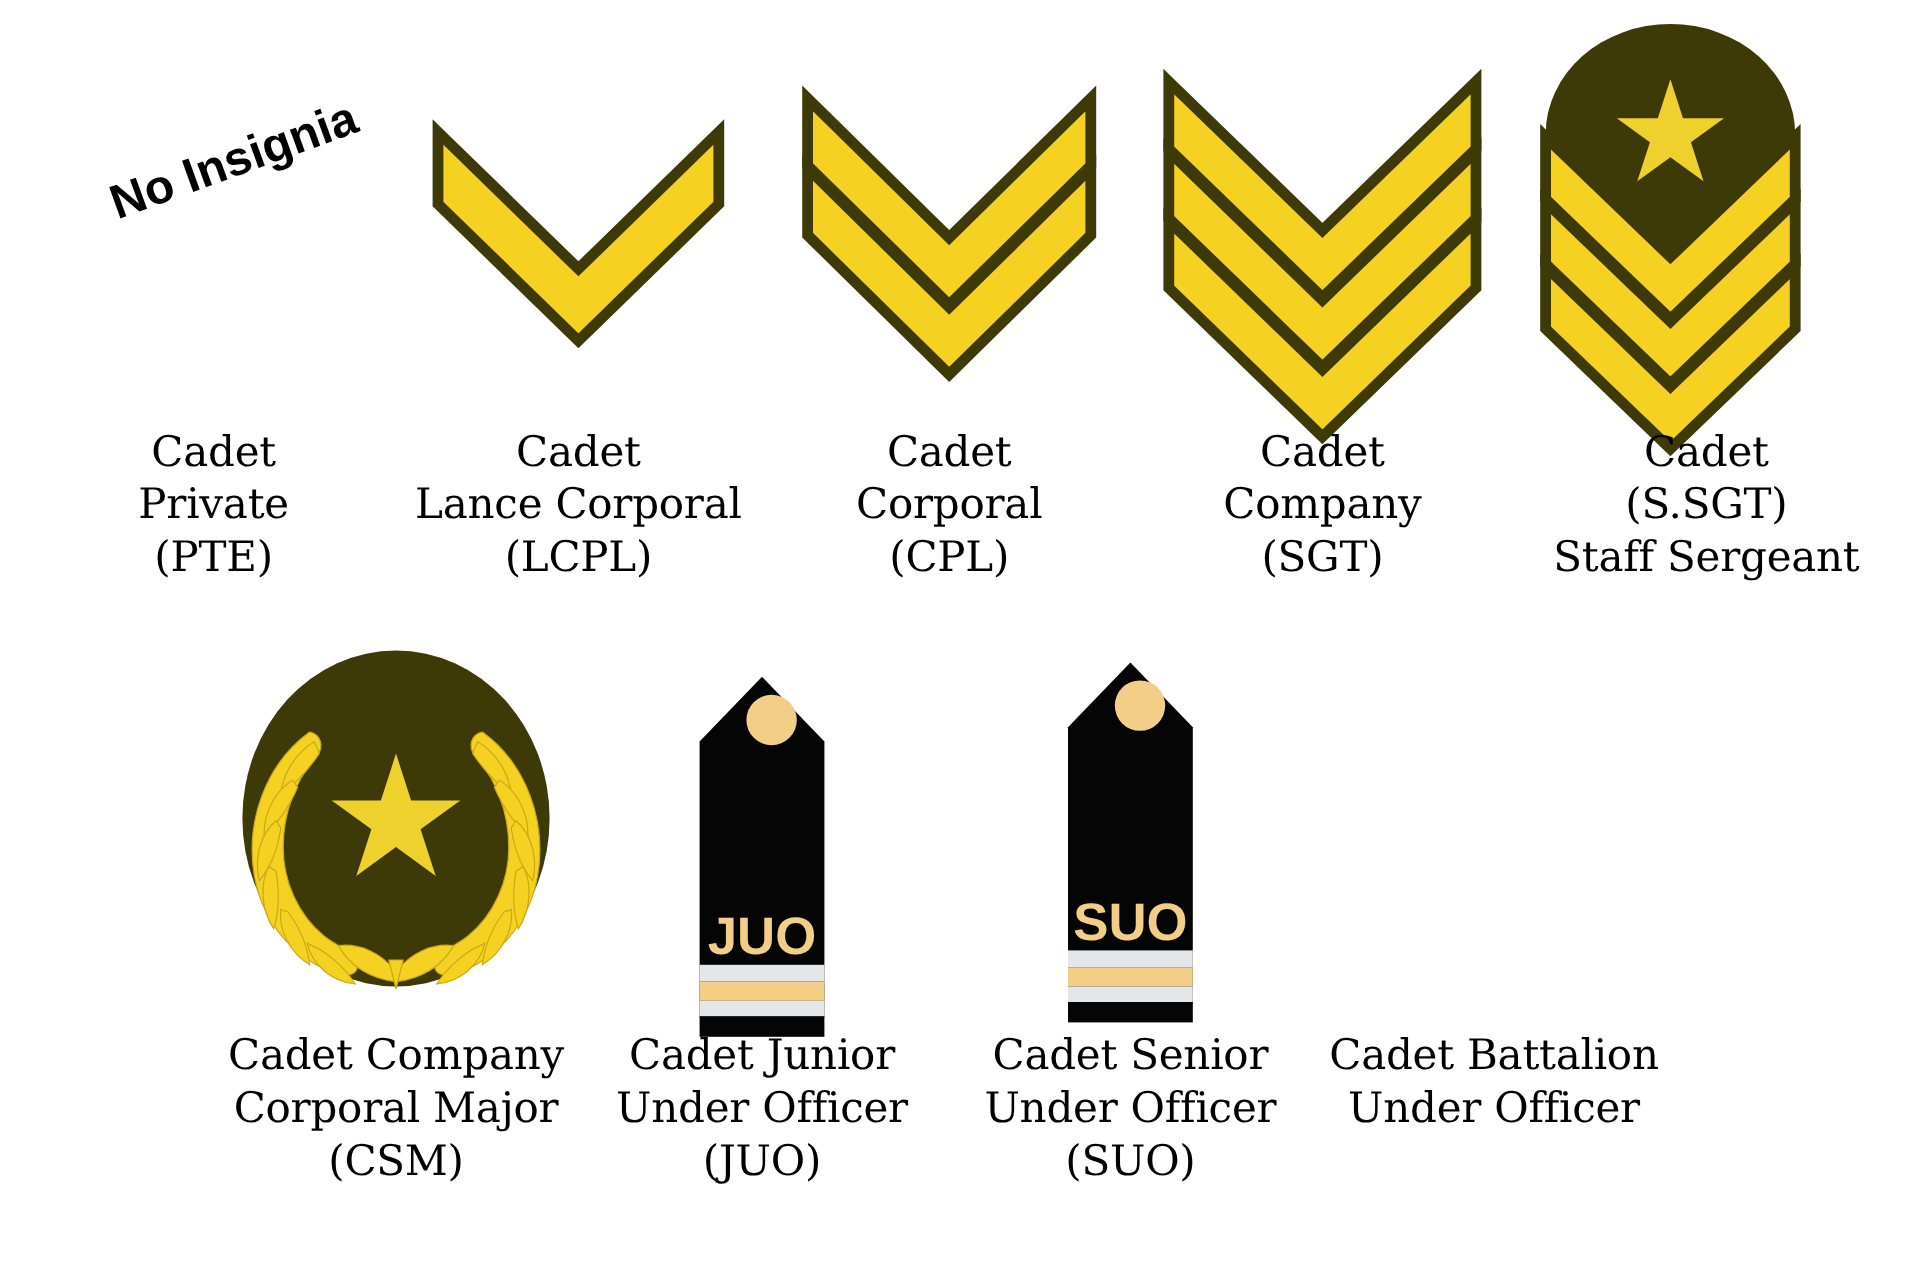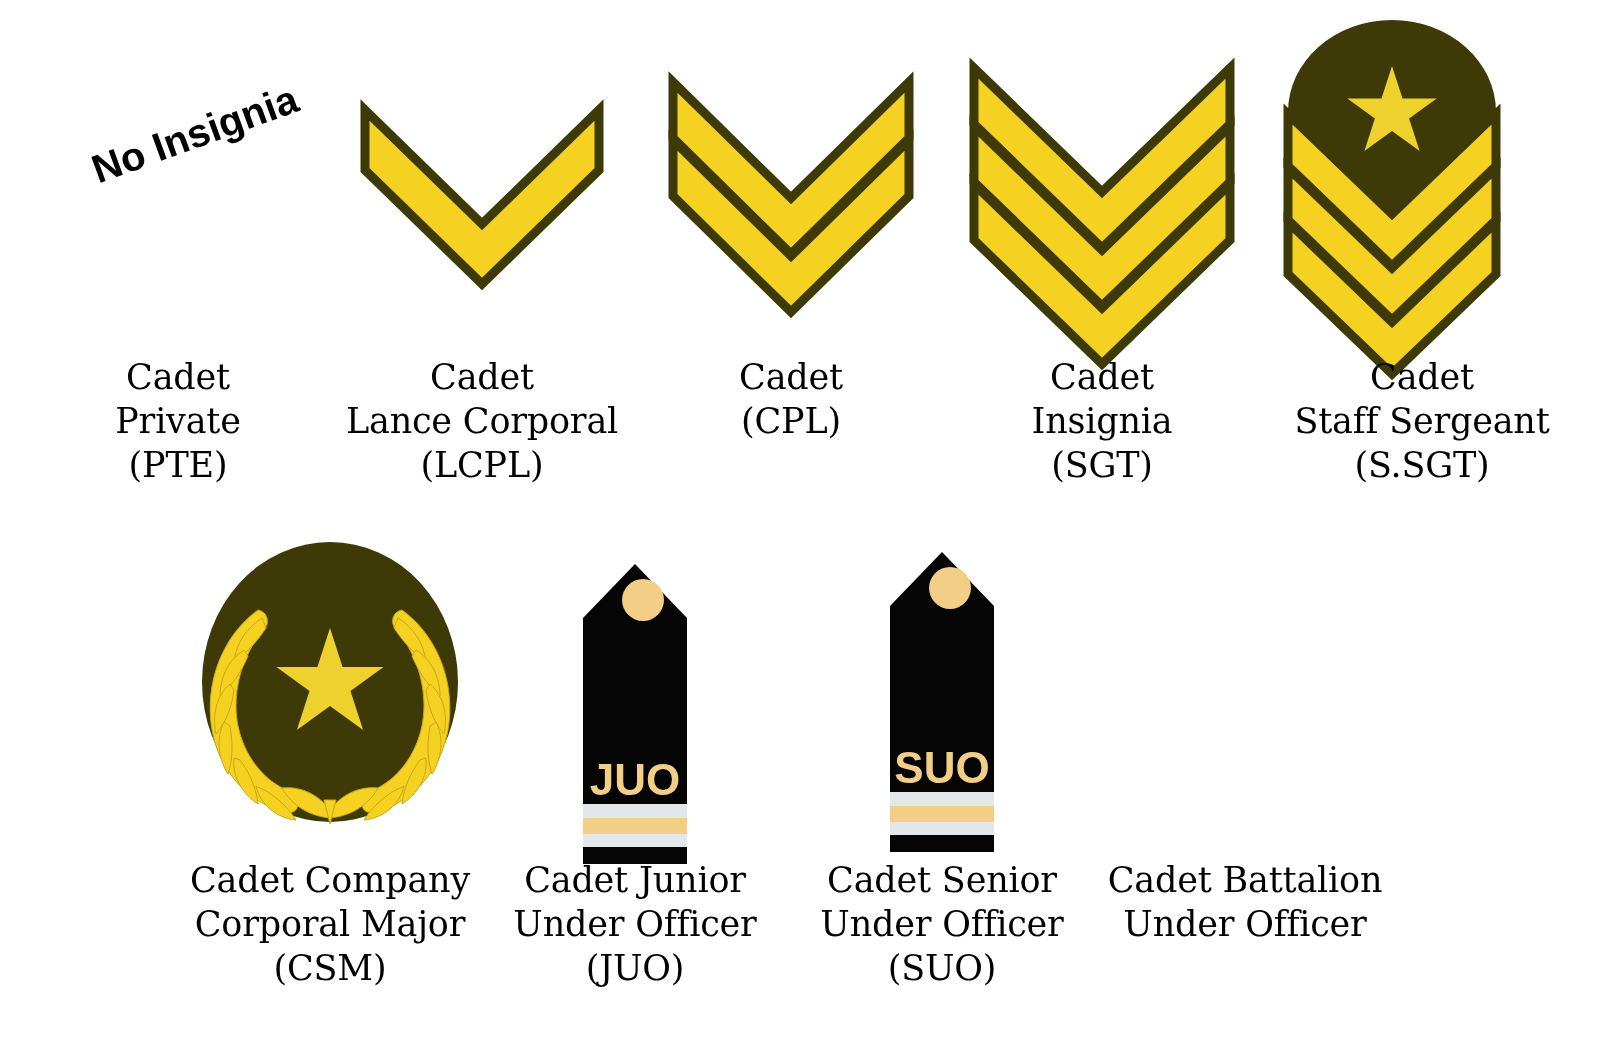--- a/index.html
+++ b/index.html
@@ -103,37 +103,38 @@
     <div class="art" style="top:50px;">
       <svg width="330" height="250" viewBox="0 0 330 250">
         <g fill="#F5D221" stroke="#3D3A07" stroke-width="9" stroke-linejoin="miter">
           <polygon points="47,32 165,148 283,32 283,88 165,204 47,88"></polygon>
           <polygon points="47,90 165,206 283,90 283,146 165,262 47,146"></polygon>
         </g>
       </svg>
     </div>
     <div class="label">
       <span class="ln">Cadet</span>
+      <span class="ln">Corporal</span>
       <span class="ln">(CPL)</span>
     </div>
   </div>
 
   <div class="cell r1" style="left:932px; width:340px;">
     <div class="art" style="top:20px;">
       <svg width="340" height="300" viewBox="0 0 340 300">
         <g fill="#F5D221" stroke="#3D3A07" stroke-width="9" stroke-linejoin="miter">
           <polygon points="42,48 170,172 298,48 298,104 170,228 42,104"></polygon>
           <polygon points="42,106 170,230 298,106 298,162 170,286 42,162"></polygon>
           <polygon points="42,164 170,288 298,164 298,220 170,344 42,220"></polygon>
         </g>
       </svg>
     </div>
     <div class="label">
       <span class="ln">Cadet</span>
-      <span class="ln">Insignia</span>
+      <span class="ln">Company</span>
       <span class="ln">(SGT)</span>
     </div>
   </div>
 
   <div class="cell r1" style="left:1252px; width:340px;">
     <div class="art" style="top:14px;">
       <svg width="340" height="300" viewBox="0 0 340 300">
 
         <path d="M36,98 A104,92 0 0 1 244,98 L244,196 L36,196 Z" fill="#3D3A07"></path>
 
@@ -141,22 +142,22 @@
 
         <g fill="#F5D221" stroke="#3D3A07" stroke-width="9" stroke-linejoin="miter">
           <polygon points="36,100 140,200 244,100 244,152 140,252 36,152"></polygon>
           <polygon points="36,154 140,254 244,154 244,206 140,306 36,206"></polygon>
           <polygon points="36,208 140,308 244,208 244,260 140,360 36,260"></polygon>
         </g>
       </svg>
     </div>
     <div class="label">
       <span class="ln">Cadet</span>
+      <span class="ln">(S.SGT)</span>
       <span class="ln">Staff Sergeant</span>
-      <span class="ln">(S.SGT)</span>
     </div>
   </div>
 
   <div class="cell r2" style="left:130px; width:400px;">
     <div class="art" style="top:12px;">
       <svg width="400" height="300" viewBox="0 0 400 300">
         <ellipse cx="200" cy="150" rx="128" ry="140" fill="#3D3A07"></ellipse>
 
         <g fill="#F5D221" stroke="#C9A818" stroke-width="1">
           <path d="M128,78

